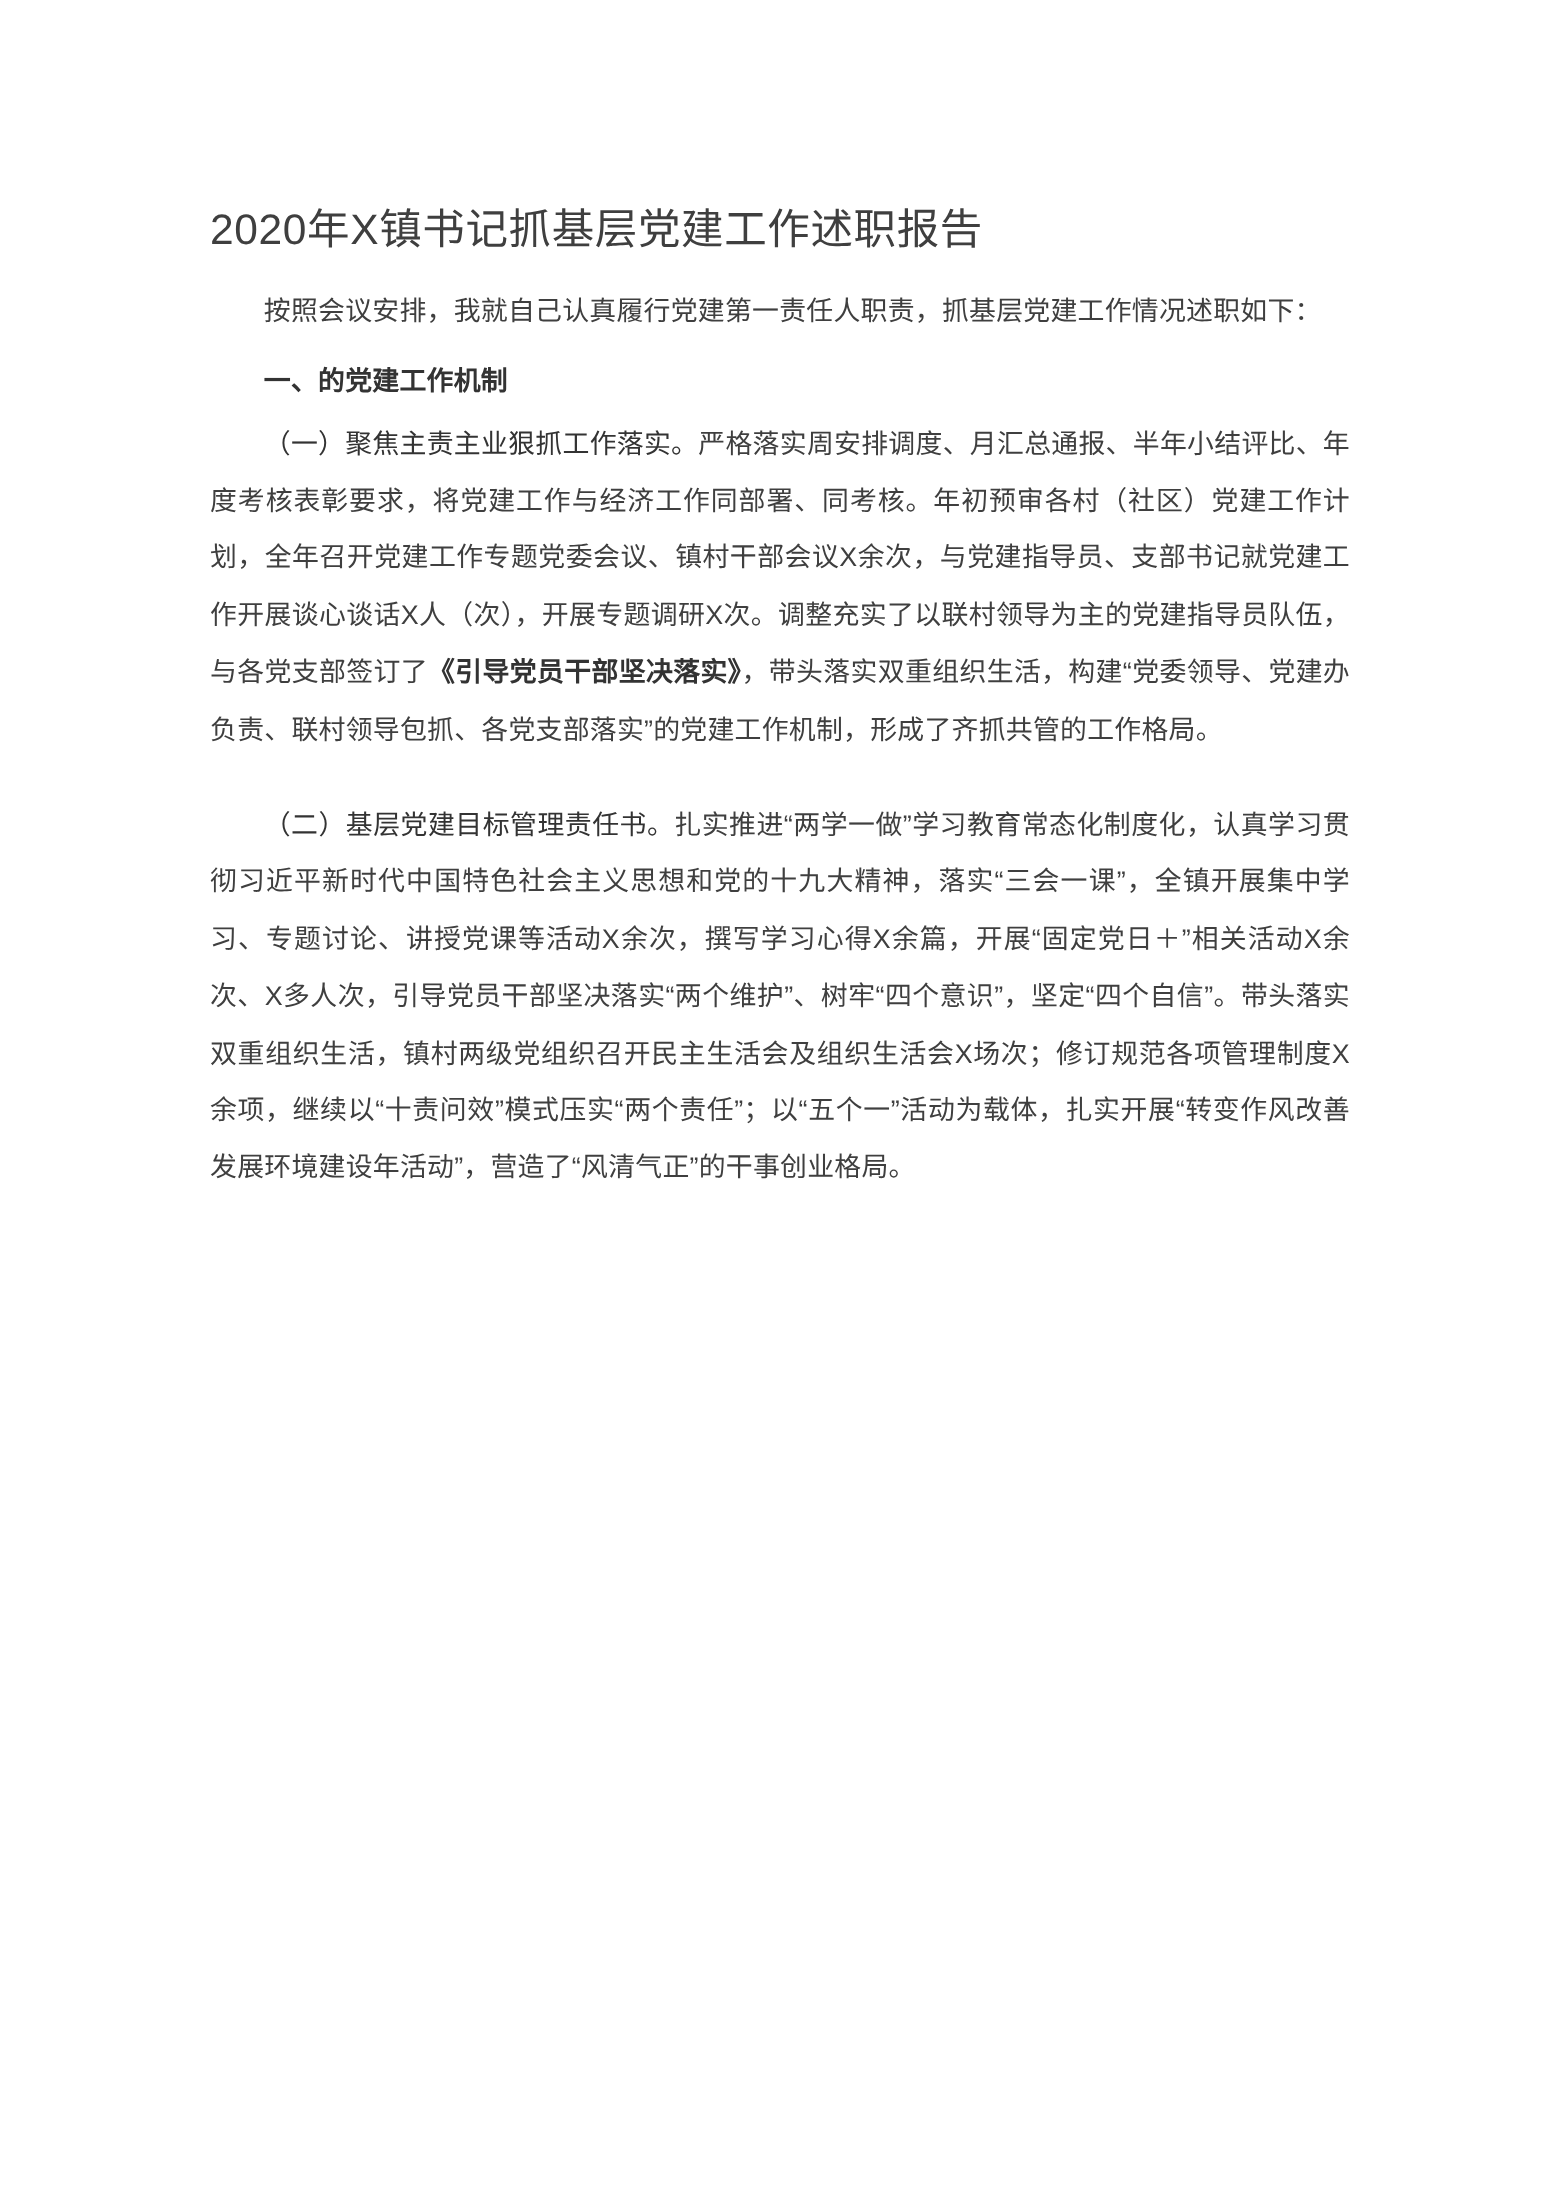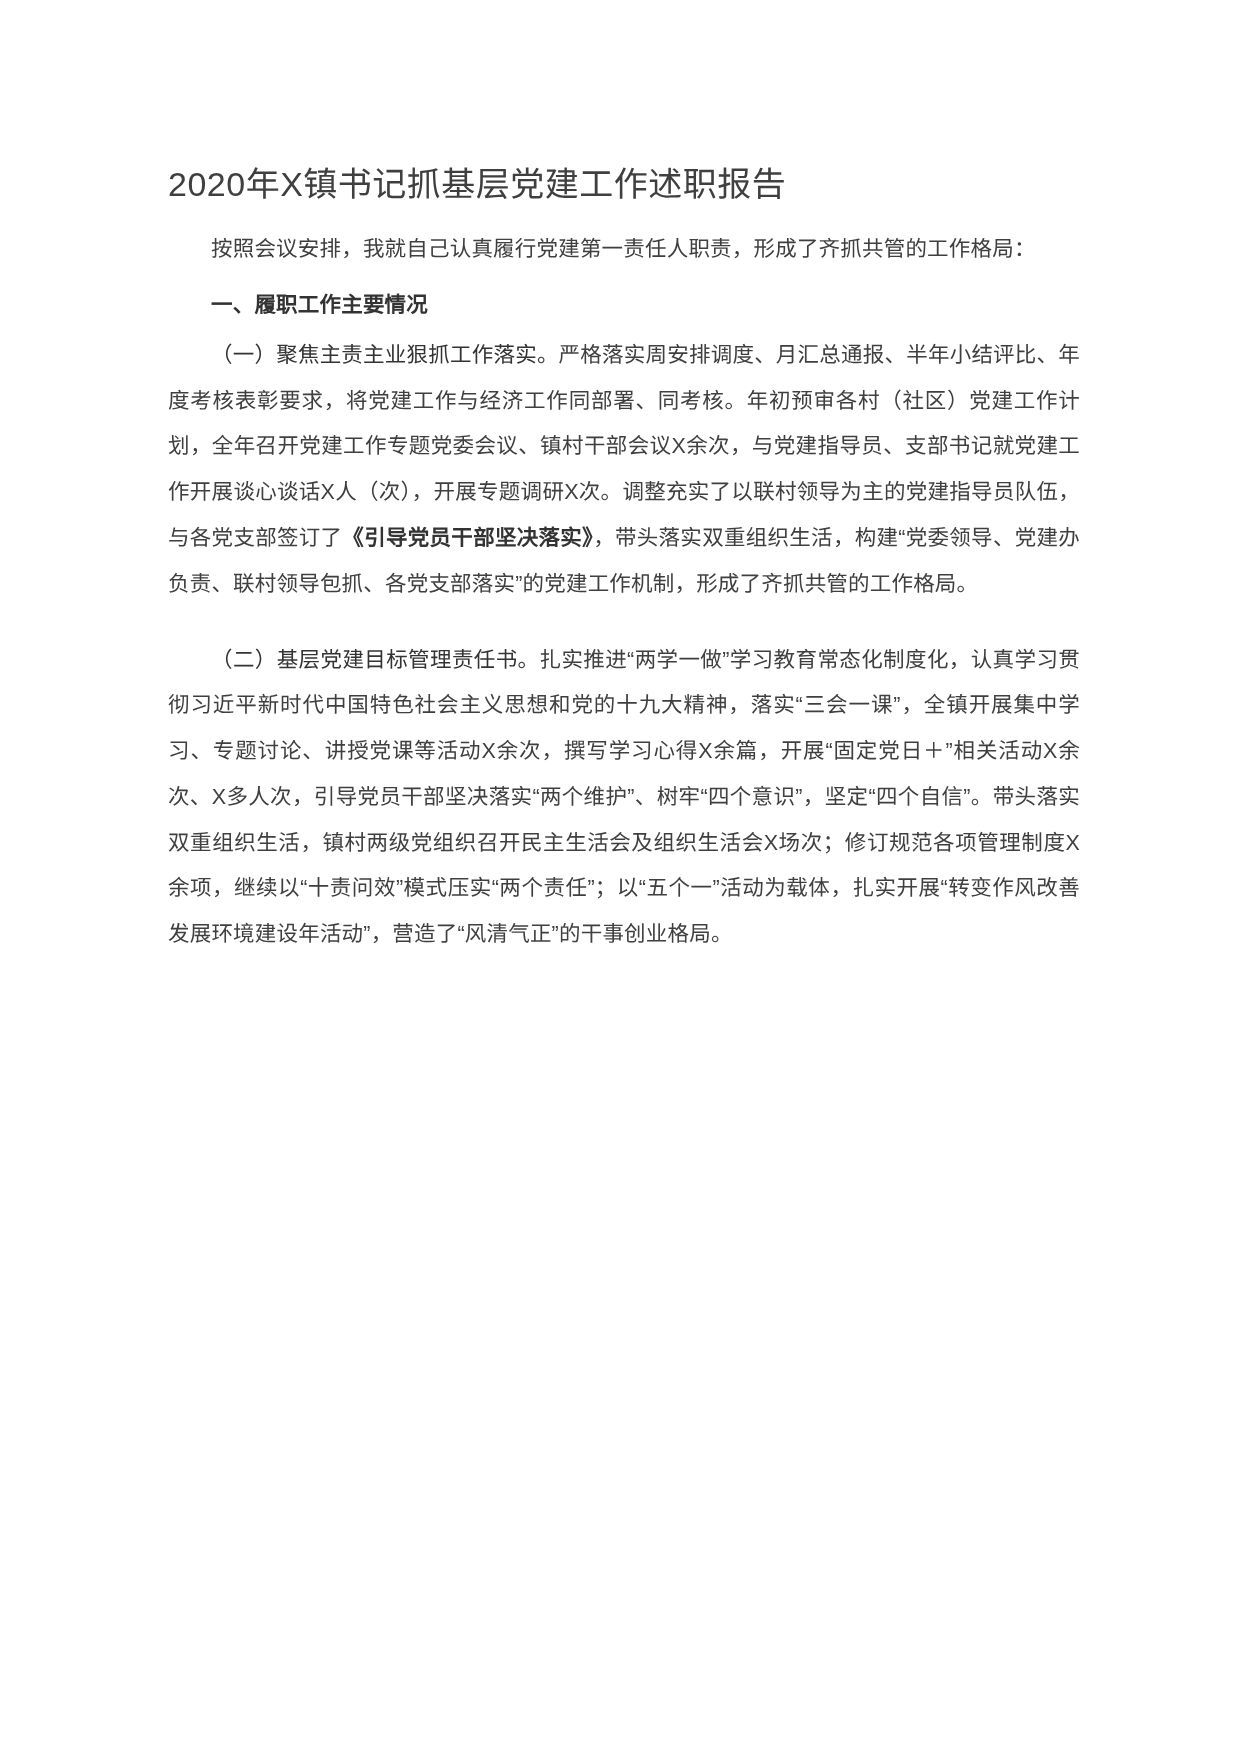--- a/index.html
+++ b/index.html
@@ -73,23 +73,23 @@
   }
 </style>
 </head>
 <body>
 
 <div class="page">
   <div class="content">
 
     <h1 class="doc-title">2020年X镇书记抓基层党建工作述职报告</h1>
 
-    <p class="para first-para">按照会议安排，我就自己认真履行党建第一责任人职责，形成了齐抓共管的工作格局：</p>
+    <p class="para first-para">按照会议安排，我就自己认真履行党建第一责任人职责，抓基层党建工作情况述职如下：</p>
 
-    <p class="heading-1">一、履职工作主要情况</p>
+    <p class="heading-1">一、的党建工作机制</p>
 
     <p class="para"><span class="lead">（一）聚焦主责主业狠抓工作落实。</span><span>严格落实周安排调度、月汇总通报、半年小结评比、年度考核表彰要求，将党建工作与经济工作同部署、同考核。年初预审各村（社区）党建工作计划，全年召开党建工作专题党委会议、镇村干部会议X余次，与党建指导员、支部书记就党建工作开展谈心谈话X人（次），开展专题调研X次。调整充实了以联村领导为主的党建指导员队伍，与各党支部签订了</span><span class="bookmark">《引导党员干部坚决落实》</span><span>，带头落实双重组织生活，构建“党委领导、党建办负责、联村领导包抓、各党支部落实”的党建工作机制，形成了齐抓共管的工作格局。</span></p>
 
     <div class="sec-gap"></div>
 
     <p class="para"><span class="lead">（二）基层党建目标管理责任书。</span><span>扎实推进“两学一做”学习教育常态化制度化，认真学习贯彻习近平新时代中国特色社会主义思想和党的十九大精神，落实“三会一课”，全镇开展集中学习、专题讨论、讲授党课等活动X余次，撰写学习心得X余篇，开展“固定党日＋”相关活动X余次、X多人次，引导党员干部坚决落实“两个维护”、树牢“四个意识”，坚定“四个自信”。带头落实双重组织生活，镇村两级党组织召开民主生活会及组织生活会X场次；修订规范各项管理制度X余项，继续以“十责问效”模式压实“两个责任”；以“五个一”活动为载体，扎实开展“转变作风改善发展环境建设年活动”，营造了“风清气正”的干事创业格局。</span></p>
 
   </div>
 </div>
 

